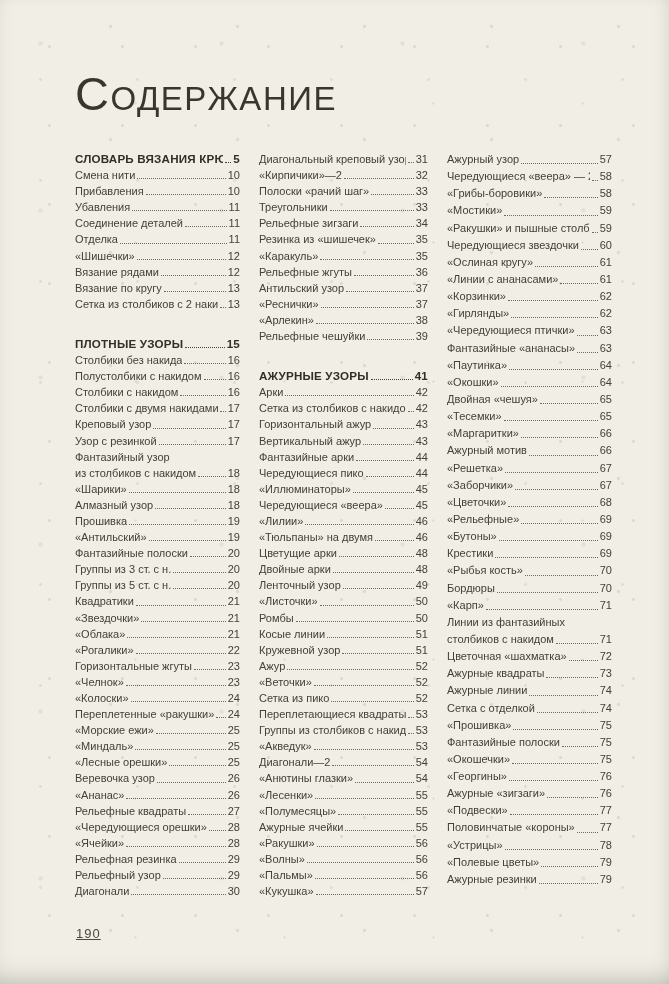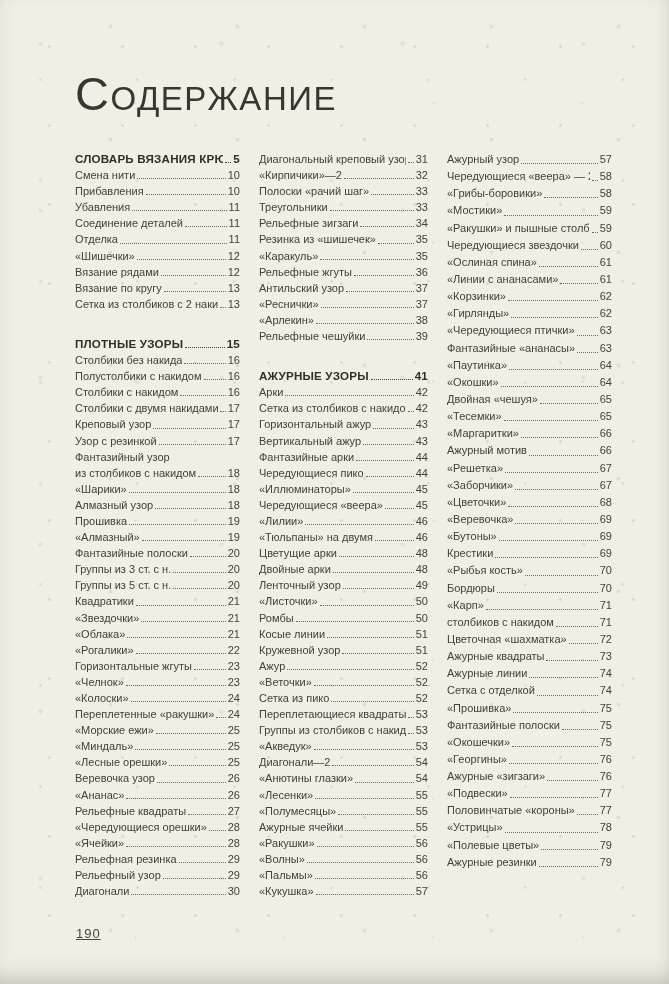--- a/index.html
+++ b/index.html
@@ -153,21 +153,21 @@
           <span class="label">Алмазный узор</span>
           <span class="dots"></span>
           <span class="pg">18</span>
         </div>
         <div class="row">
           <span class="label">Прошивка</span>
           <span class="dots"></span>
           <span class="pg">19</span>
         </div>
         <div class="row">
-          <span class="label">«Алмазный»</span>
+          <span class="label">«Антильский»</span>
           <span class="dots"></span>
           <span class="pg">19</span>
         </div>
         <div class="row">
           <span class="label">Фантазийные полоски</span>
           <span class="dots"></span>
           <span class="pg">20</span>
         </div>
         <div class="row">
           <span class="label">Группы из 3 ст. с н.</span>
@@ -527,21 +527,21 @@
           <span class="label">«Ракушки» и пышные столбики</span>
           <span class="dots"></span>
           <span class="pg">59</span>
         </div>
         <div class="row">
           <span class="label">Чередующиеся звездочки</span>
           <span class="dots"></span>
           <span class="pg">60</span>
         </div>
         <div class="row">
-          <span class="label">«Ослиная спина»</span>
+          <span class="label">«Ослиная кругу»</span>
           <span class="dots"></span>
           <span class="pg">61</span>
         </div>
         <div class="row">
           <span class="label">«Линии с ананасами»</span>
           <span class="dots"></span>
           <span class="pg">61</span>
         </div>
         <div class="row">
           <span class="label">«Корзинки»</span>
@@ -602,21 +602,21 @@
           <span class="label">«Заборчики»</span>
           <span class="dots"></span>
           <span class="pg">67</span>
         </div>
         <div class="row">
           <span class="label">«Цветочки»</span>
           <span class="dots"></span>
           <span class="pg">68</span>
         </div>
         <div class="row">
-          <span class="label">«Веревочка»</span>
+          <span class="label">«Рельефные»</span>
           <span class="dots"></span>
           <span class="pg">69</span>
         </div>
         <div class="row">
           <span class="label">«Бутоны»</span>
           <span class="dots"></span>
           <span class="pg">69</span>
         </div>
         <div class="row">
           <span class="label">Крестики</span>
@@ -630,20 +630,23 @@
         </div>
         <div class="row">
           <span class="label">Бордюры</span>
           <span class="dots"></span>
           <span class="pg">70</span>
         </div>
         <div class="row">
           <span class="label">«Карп»</span>
           <span class="dots"></span>
           <span class="pg">71</span>
+        </div>
+        <div class="row">
+          <span class="label">Линии из фантазийных</span>
         </div>
         <div class="row">
           <span class="label">столбиков с накидом</span>
           <span class="dots"></span>
           <span class="pg">71</span>
         </div>
         <div class="row">
           <span class="label">Цветочная «шахматка»</span>
           <span class="dots"></span>
           <span class="pg">72</span>

